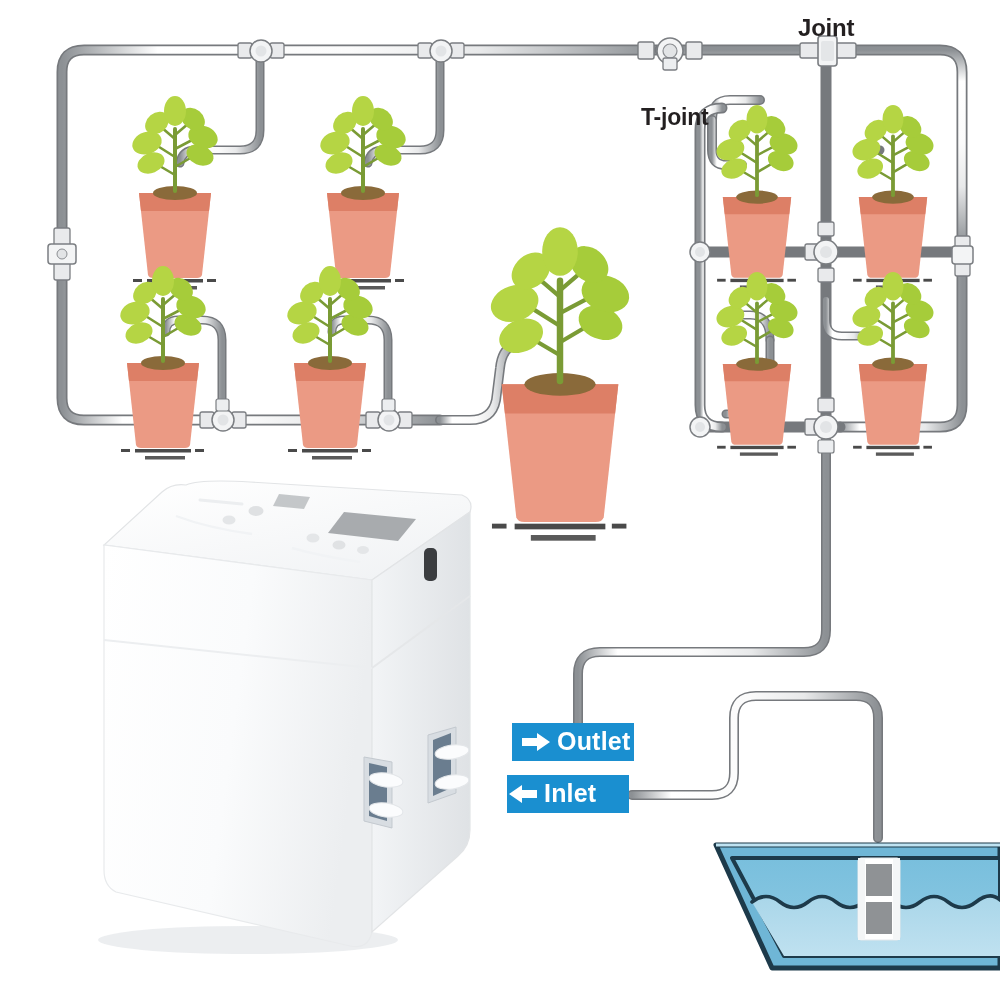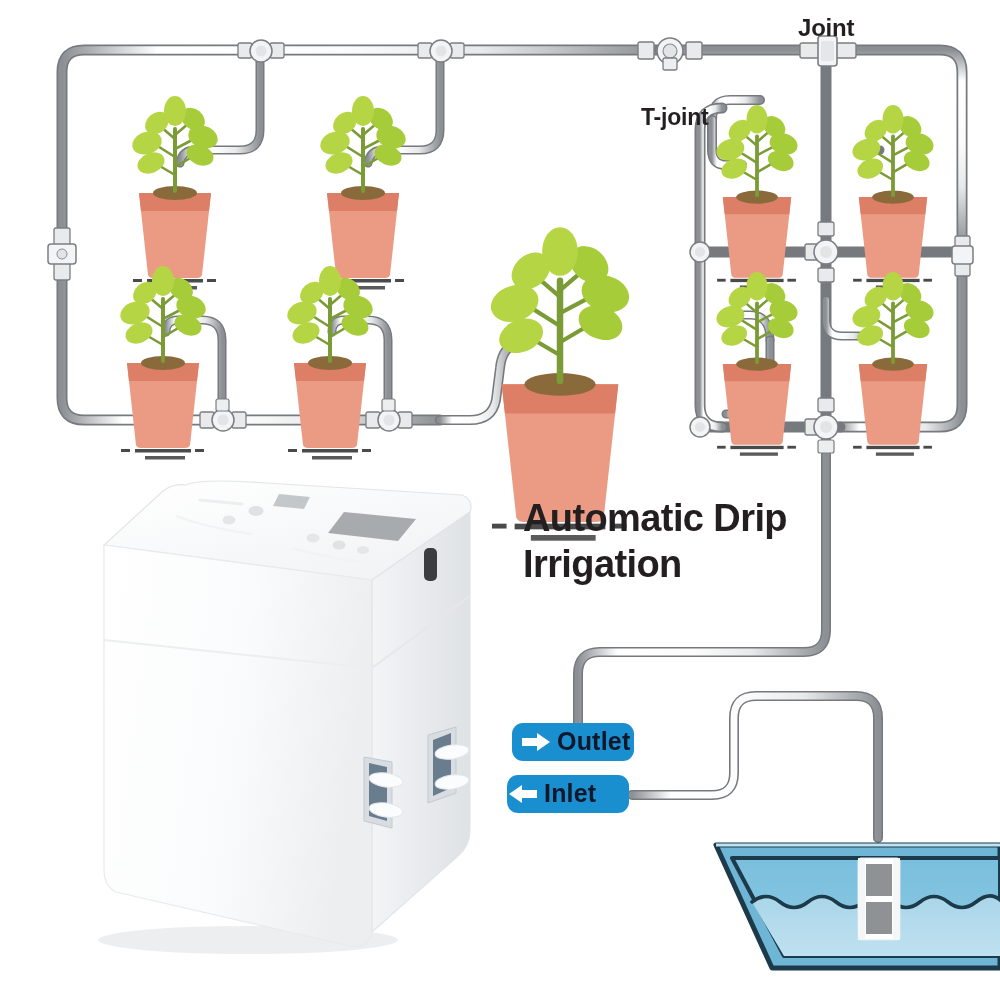--- a/index.html
+++ b/index.html
@@ -26,27 +26,26 @@
   #title-block{
     position:absolute;left:523px;top:495px;width:300px;
     font-weight:bold;color:#231f20;
     font-size:38px;line-height:1.22;letter-spacing:-0.6px;
   }
   #title-block .t-line{display:block;}
 
   .badge{
     position:absolute;
     background:#1a8fd0;
-    color:#0f172a;
+    color:#ffffff;
     font-weight:bold;
     display:flex;align-items:center;
     box-sizing:border-box;
     font-size:25px;
     letter-spacing:0.2px;
-    border-radius:11px;
   }
   #badge-outlet{left:512px;top:723px;width:122px;height:38px;padding-left:8px;}
   #badge-inlet{left:507px;top:775px;width:122px;height:38px;}
   .badge .arrow{width:32px;height:22px;flex:0 0 auto;margin-right:5px;display:block;}
   .badge .btext{display:inline-block;line-height:1;padding-bottom:2px;}
 </style>
 </head>
 <body>
 
 <div id="stage">
@@ -358,24 +357,20 @@
       <rect x="866" y="902" width="26" height="32" fill="#8f9295"></rect>
       <rect x="858" y="858" width="7" height="82" fill="#f4f6f7"></rect>
       <rect x="893" y="858" width="7" height="82" fill="#f4f6f7"></rect>
     </g>
   </g>
 </svg>
 
 <div class="lbl" id="lbl-tjoint">T-joint</div>
 <div class="lbl" id="lbl-joint">Joint</div>
 
-<div id="title-block">
-  <span class="t-line">Automatic Drip</span>
-  <span class="t-line">Irrigation</span>
-</div>
 
 <div class="badge" id="badge-outlet">
   <svg class="arrow" viewBox="0 0 32 22">
     <path d="M 2 7 L 17 7 L 17 2 L 30 11 L 17 20 L 17 15 L 2 15 Z" fill="#ffffff"></path>
   </svg>
   <span class="btext">Outlet</span>
 </div>
 
 <div class="badge" id="badge-inlet">
   <svg class="arrow" viewBox="0 0 32 22">

